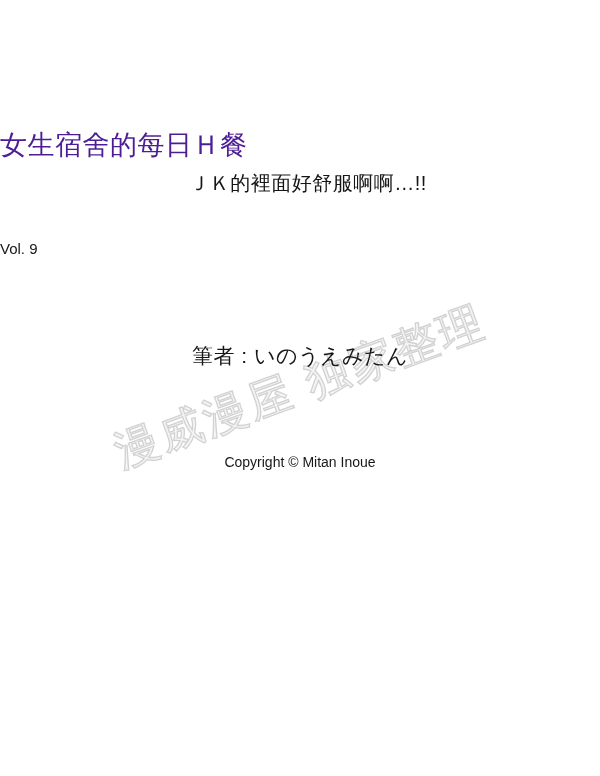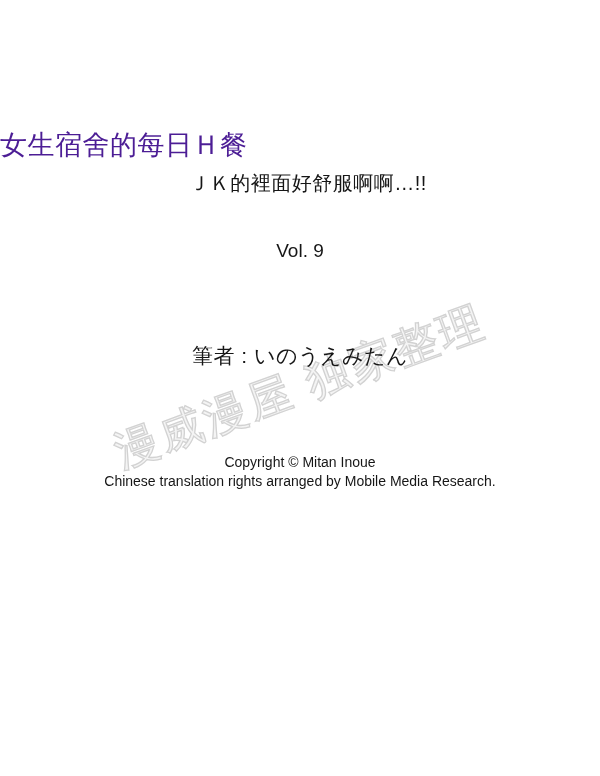--- a/index.html
+++ b/index.html
@@ -42,22 +42,21 @@
     line-height: 1.1;
     letter-spacing: 0.5px;
     color: #161616;
     white-space: nowrap;
   }
   .volume-label {
     position: absolute;
     top: 241px;
     left: 0;
     width: 100%;
-    text-align: center;
-    font-size: 19px;
+    font-size: 15px;
     line-height: 1.1;
     color: #161616;
   }
   .author-line {
     position: absolute;
     top: 296px;
     left: 0;
     width: 100%;
     text-align: center;
     font-size: 21px;
@@ -106,17 +105,16 @@
     <div class="manga-title">女生宿舍的每日Ｈ餐</div>
 
     <div class="manga-subtitle">ＪＫ的裡面好舒服啊啊…!!</div>
 
     <div class="volume-label">Vol. 9</div>
 
     <div class="author-line">筆者 : いのうえみたん</div>
 
     <div class="copyright-block">
       <div>Copyright © Mitan Inoue</div>
-      <div>Chinese translation rights arranged by Mobile Media Research.</div>
     </div>
 
   </div>
 </div>
 
 </body></html>

